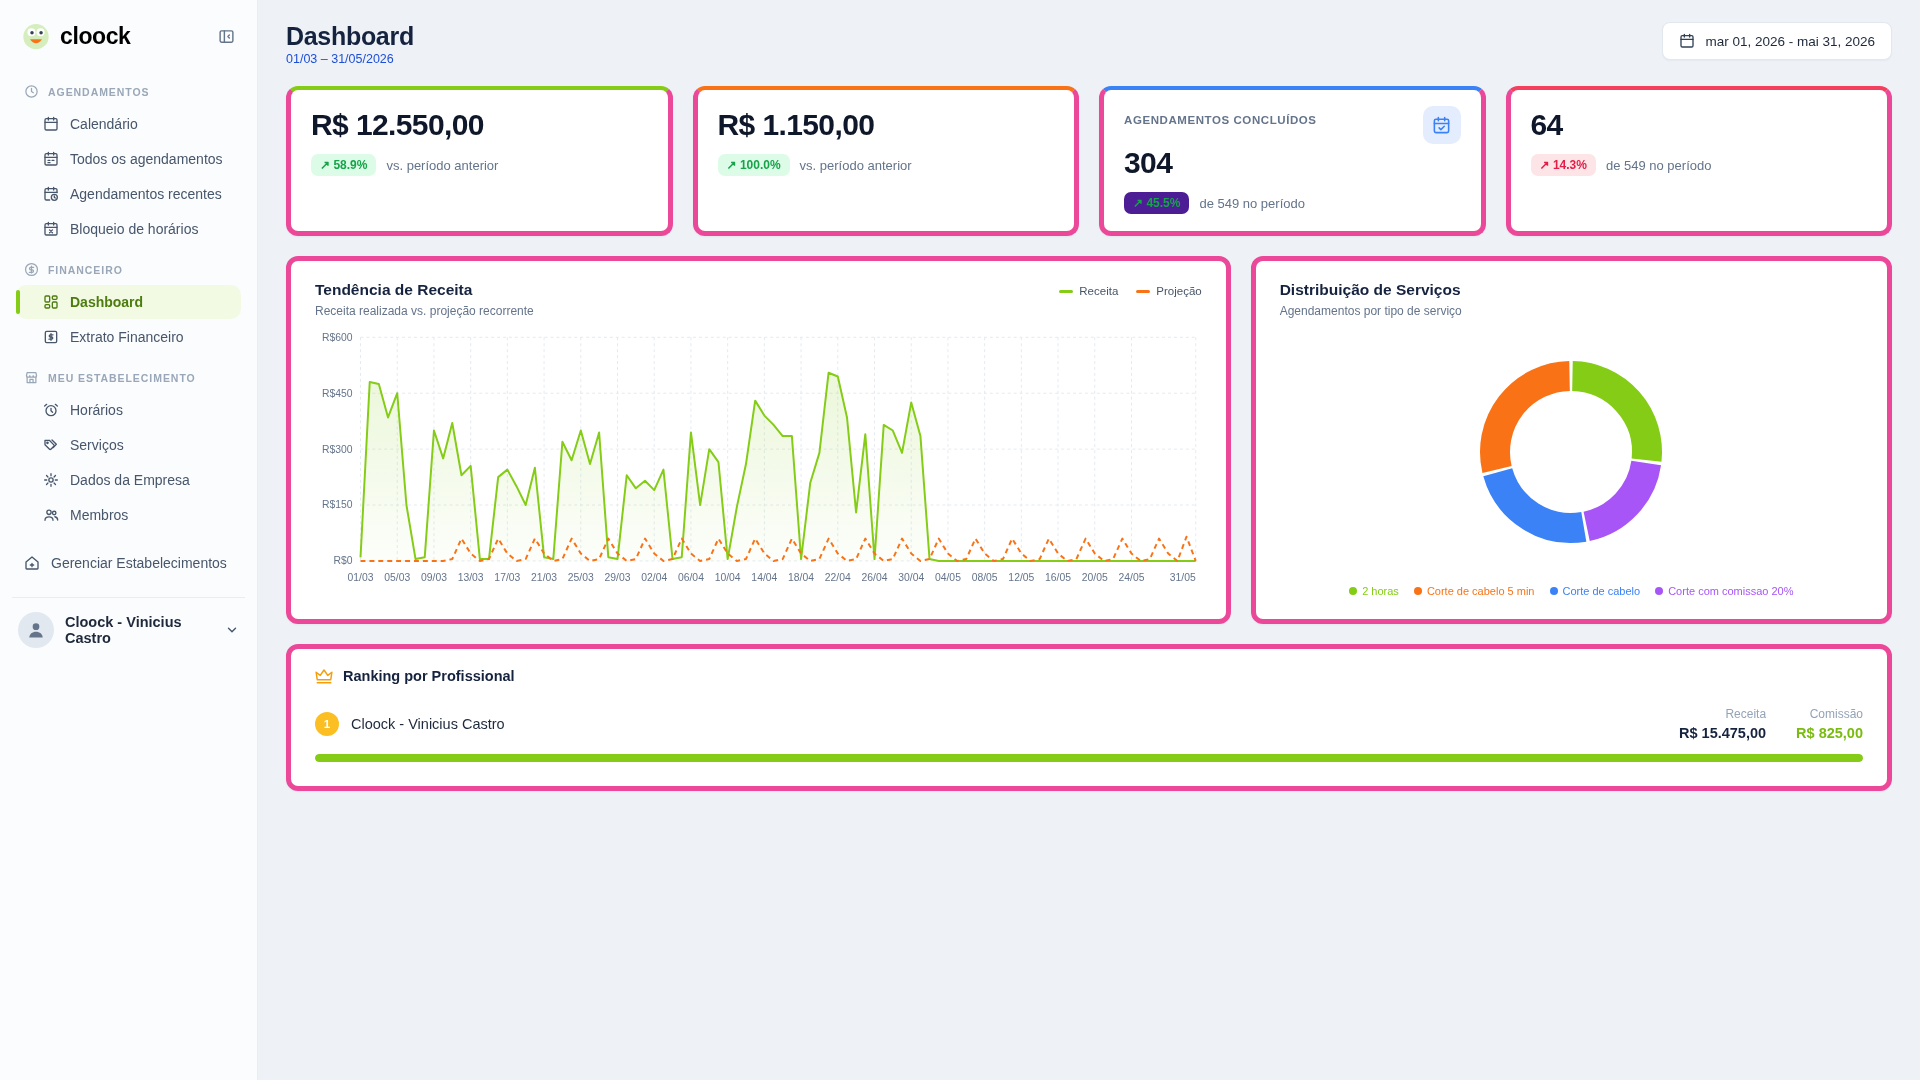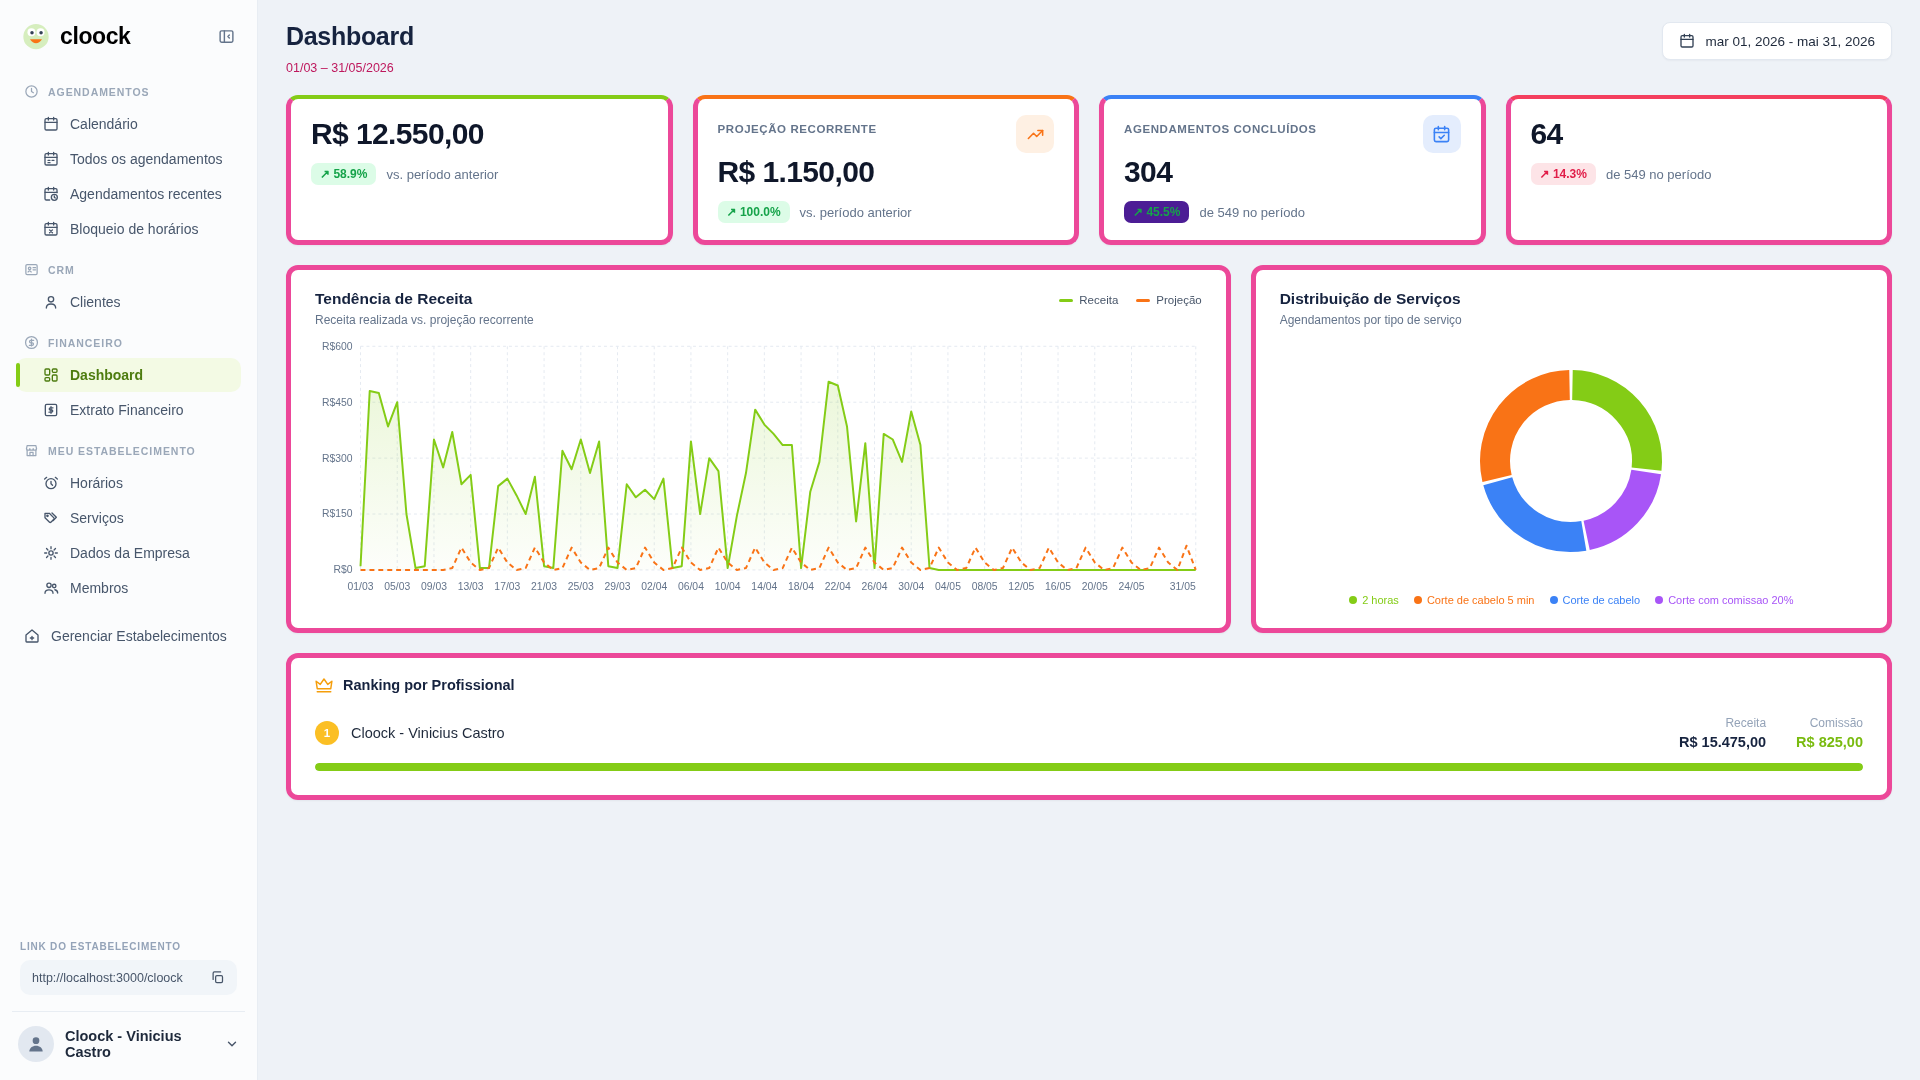--- a/index.html
+++ b/index.html
@@ -35,21 +35,21 @@
   .sb-user { border-top:1px solid #e8edf3; margin-top:16px; padding:14px 6px 4px; display:flex; align-items:center; gap:11px; cursor:pointer; }
   .avatar { width:36px; height:36px; border-radius:50%; background:#e2e8f0; display:flex; align-items:center; justify-content:center; color:#64748b; }
   .avatar svg { width:20px; height:20px; display:block; }
   .user-name { font-size:14.5px; font-weight:bold; color:#1e293b; flex:1; }
   .sb-user .chev svg { width:14px; height:14px; display:block; color:#475569; }
 
   
   .main { flex:1; padding:22px 28px 0; overflow:hidden; }
   .main-head { display:flex; justify-content:space-between; align-items:flex-start; margin-bottom:20px; }
   .page-title { font-size:25px; font-weight:800; color:#16233f; letter-spacing:-0.3px; }
-  .page-sub { font-size:12.5px; color:#be185d; margin-top:10px; }
+  .page-sub { font-size:12.5px; color:#1d4ed8; margin-top:1px; }
   .date-btn { display:flex; align-items:center; gap:10px; background:#fff; border:1px solid #e2e8f0; border-radius:8px; padding:10px 16px; font-size:13.5px; color:#1e293b; cursor:pointer; box-shadow:0 1px 2px rgba(15,23,42,.04); font-family:inherit; }
   .date-btn svg { width:16px; height:16px; display:block; color:#334155; }
 
   .card { background:#fff; border:5px solid #ec4899; border-radius:12px; box-shadow:0 1px 2px rgba(15,23,42,.05); }
 
   .cards-row { display:flex; gap:20px; margin-bottom:20px; }
   .stat-card { flex:1; border-top:4px solid transparent; padding:16px 20px 18px; height:150px; }
   .sc-top { display:flex; justify-content:space-between; align-items:flex-start; }
   .sc-title { font-size:11.5px; font-weight:bold; letter-spacing:.05em; color:#64748b; margin-top:8px; }
   .sc-icon { width:38px; height:38px; border-radius:10px; display:flex; align-items:center; justify-content:center; }
@@ -164,41 +164,20 @@
                 <path d="M8 2v4M16 2v4M3 9.5h18M9.8 13.3l4.4 4.4M14.2 13.3l-4.4 4.4"></path>
               </svg>
             </span>
             <span>Bloqueio de horários</span>
           </div>
         </div>
         <div class="sb-section">
           <div class="sb-sec-head">
             <span class="icn">
               <svg viewBox="0 0 24 24" fill="none" stroke="currentColor" stroke-width="2" stroke-linecap="round" stroke-linejoin="round">
-                <rect x="3" y="4" width="18" height="16" rx="2"></rect>
-                <circle cx="9" cy="10" r="2"></circle>
-                <path d="M14.5 9h4M14.5 12.5h4M6.5 16c.5-1.4 1.4-2 2.5-2s2 .6 2.5 2"></path>
-              </svg>
-            </span>
-            <span>CRM</span>
-          </div>
-          <div class="sb-item">
-            <span class="icn">
-              <svg viewBox="0 0 24 24" fill="none" stroke="currentColor" stroke-width="2" stroke-linecap="round" stroke-linejoin="round">
-                <circle cx="12" cy="8" r="4"></circle>
-                <path d="M5 21c0-4 3-6 7-6s7 2 7 6"></path>
-              </svg>
-            </span>
-            <span>Clientes</span>
-          </div>
-        </div>
-        <div class="sb-section">
-          <div class="sb-sec-head">
-            <span class="icn">
-              <svg viewBox="0 0 24 24" fill="none" stroke="currentColor" stroke-width="2" stroke-linecap="round" stroke-linejoin="round">
                 <circle cx="12" cy="12" r="9.5"></circle>
                 <path d="M15.5 8.5H10.8a2 2 0 0 0 0 4h2.4a2 2 0 0 1 0 4H8.5"></path>
                 <path d="M12 6.5v11"></path>
               </svg>
             </span>
             <span>FINANCEIRO</span>
           </div>
           <div class="sb-item active">
             <span class="icn">
               <svg viewBox="0 0 24 24" fill="none" stroke="currentColor" stroke-width="2" stroke-linecap="round" stroke-linejoin="round">
@@ -278,32 +257,20 @@
           <span class="icn">
             <svg viewBox="0 0 24 24" fill="none" stroke="currentColor" stroke-width="2" stroke-linecap="round" stroke-linejoin="round">
               <path d="M3 10.5L12 3l9 7.5V20a1 1 0 0 1-1 1H4a1 1 0 0 1-1-1z"></path>
               <path d="M12 12.5v5M9.5 15h5"></path>
             </svg>
           </span>
           <span>Gerenciar Estabelecimentos</span>
         </div>
       </nav>
 
-    <div class="sb-bottom">
-      <div class="link-label">LINK DO ESTABELECIMENTO</div>
-      <div class="link-box">
-        <span class="link-url">http://localhost:3000/cloock</span>
-        <span class="copy">
-          <svg viewBox="0 0 24 24" fill="none" stroke="currentColor" stroke-width="2" stroke-linecap="round" stroke-linejoin="round">
-              <rect x="9" y="9" width="11" height="11" rx="2"></rect>
-              <path d="M5 15V5a2 2 0 0 1 2-2h10"></path>
-            </svg>
-        </span>
-      </div>
-    </div>
 
     <div class="sb-user">
       <span class="avatar">
         <svg viewBox="0 0 24 24">
             <circle cx="12" cy="8" r="4" fill="currentColor"></circle>
             <path d="M4 21c0-4.4 3.6-7 8-7s8 2.6 8 7z" fill="currentColor"></path>
           </svg>
       </span>
       <span class="user-name">Cloock - Vinicius Castro</span>
       <span class="chev">
@@ -331,29 +298,20 @@
 
     <div id="stat-cards" class="cards-row">
     <section class="card stat-card" style="border-top-color:#84cc16">
       <div class="sc-value">R$ 12.550,00</div>
       <div class="sc-foot">
         <span class="sc-badge" style="background:#dcfce7;color:#16a34a">↗ 58.9%</span>
         <span class="sc-suffix">vs. período anterior</span>
       </div>
     </section>
     <section class="card stat-card" style="border-top-color:#f97316">
-      <div class="sc-top">
-        <div class="sc-title">PROJEÇÃO RECORRENTE</div>
-        <div class="sc-icon" style="background:#fef0e3;color:#f97316">
-              <svg viewBox="0 0 24 24" fill="none" stroke="currentColor" stroke-width="2" stroke-linecap="round" stroke-linejoin="round">
-                <polyline points="3 17 9.5 10.5 13.5 14.5 21 7"></polyline>
-                <polyline points="15 7 21 7 21 13"></polyline>
-              </svg>
-            </div>
-      </div>
       <div class="sc-value">R$ 1.150,00</div>
       <div class="sc-foot">
         <span class="sc-badge" style="background:#dcfce7;color:#16a34a">↗ 100.0%</span>
         <span class="sc-suffix">vs. período anterior</span>
       </div>
     </section>
     <section class="card stat-card" style="border-top-color:#3b82f6">
       <div class="sc-top">
         <div class="sc-title">AGENDAMENTOS CONCLUÍDOS</div>
         <div class="sc-icon" style="background:#e4edfd;color:#3b82f6">

